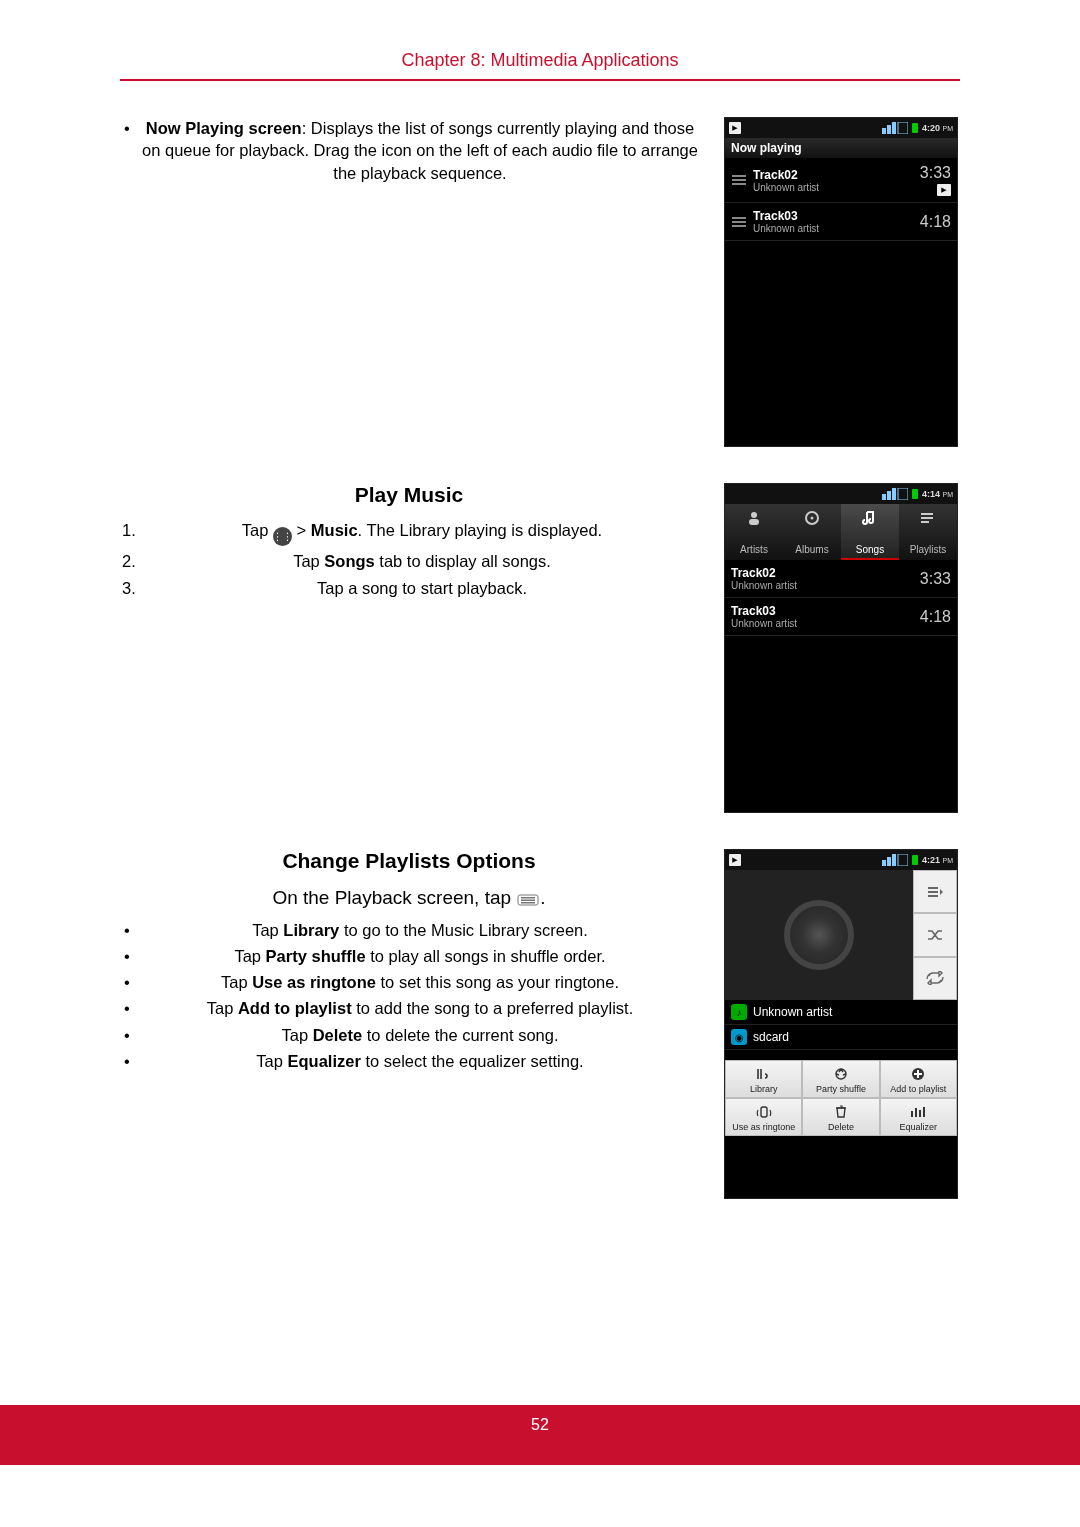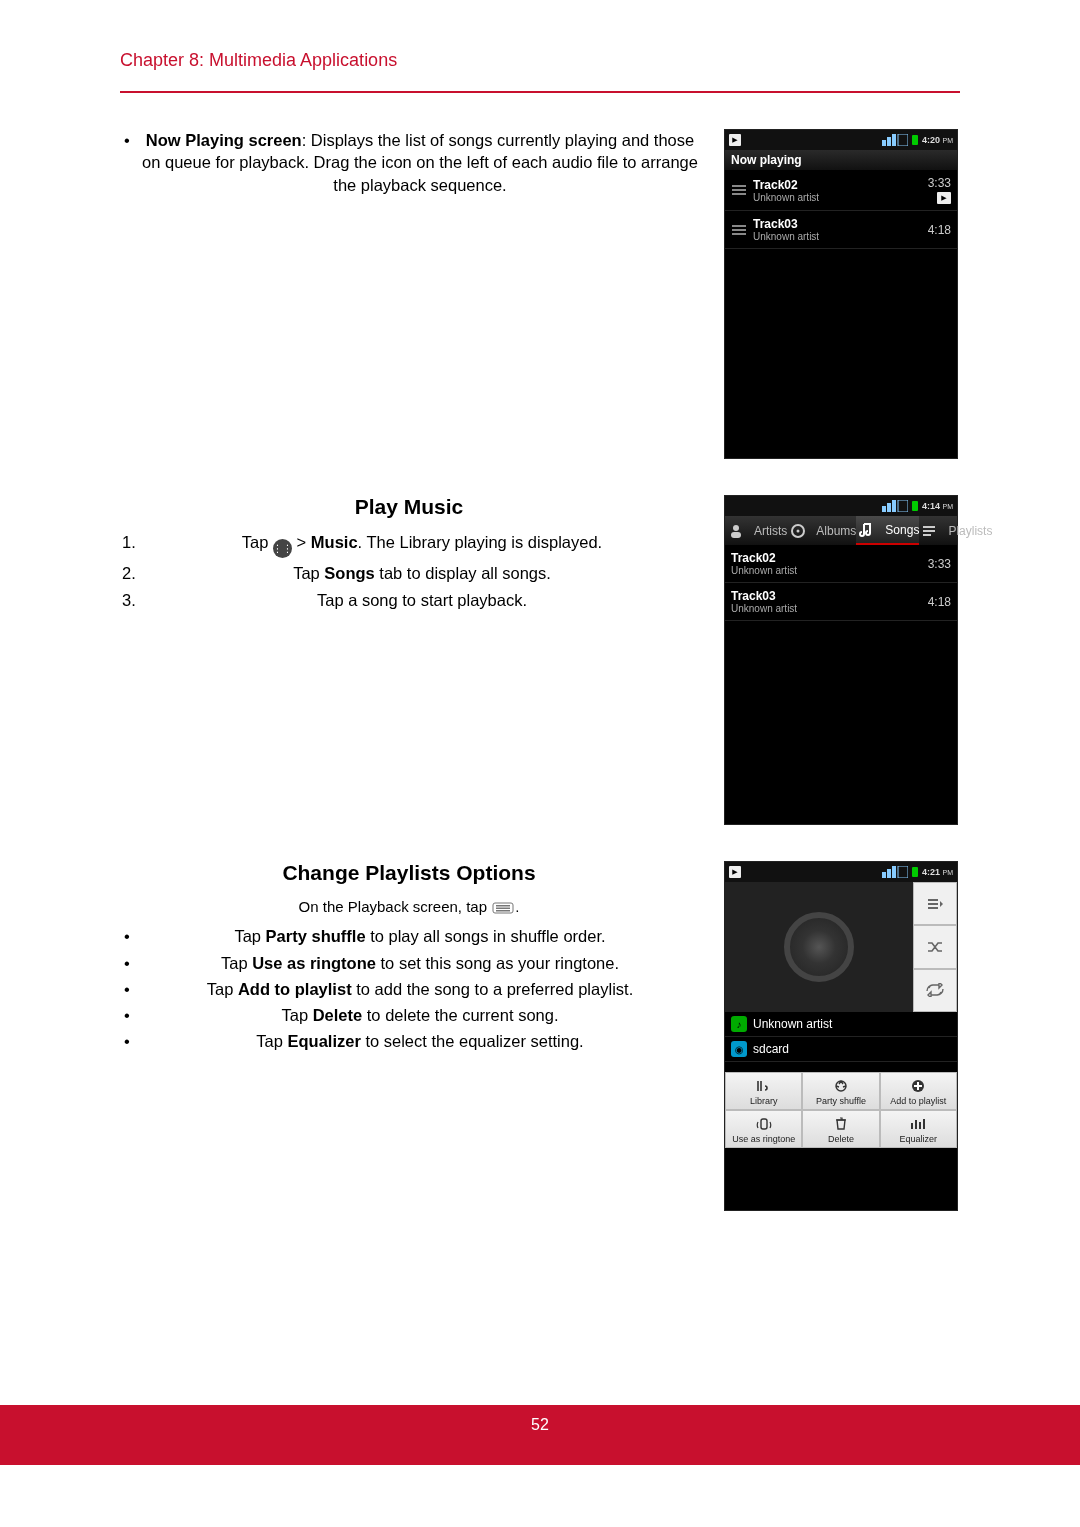--- a/index.html
+++ b/index.html
@@ -9,43 +9,43 @@
     width: 1080px;
     margin: 0 auto;
     color: #000;
   }
   .page {
     padding: 50px 120px 0 120px;
     position: relative;
     min-height: 1467px;
   }
   .chapter-header {
-    text-align: left;
+    text-align: center;
     color: #c8102e;
     font-size: 18px;
-    padding-bottom: 20px;
+    padding-bottom: 8px;
     border-bottom: 2px solid #c8102e;
     margin-bottom: 36px;
     font-weight: 400;
   }
   .content-row {
     display: flex;
     gap: 26px;
     margin-bottom: 36px;
     align-items: flex-start;
   }
   .text-col { flex: 1; min-width: 0; text-align: center; }
   .shot-col { flex: 0 0 236px; }
   .section-heading {
     font-size: 21px;
     font-weight: 700;
     margin-bottom: 12px;
   }
   .body-text {
-    font-size: 15px;
+    font-size: 19px;
     line-height: 1.35;
   }
   ul.bulleted {
     list-style: none;
     padding-left: 22px;
   }
   ul.bulleted > li {
     position: relative;
     margin-bottom: 4px;
     font-size: 16.5px;
@@ -134,35 +134,35 @@
     width:16px; display:flex; flex-direction:column; gap:2px;
     align-items:center;
   }
   .drag-handle span{
     width:14px;height:2px;background:#888;display:block;
   }
   .track-info { flex:1; }
   .track-info .t { color:#fff; font-size:12px; font-weight:700;}
   .track-info .a { color:#aaa; font-size:10px; }
   .track-meta { text-align:right; display:flex;flex-direction:column;align-items:flex-end;gap:2px;}
-  .track-meta .dur { color:#ccc; font-size:12px; }
+  .track-meta .dur { color:#ccc; font-size:16px; }
   .now-ind {
     width:14px;height:12px;background:#eee;border-radius:1px;
     display:flex;align-items:center;justify-content:center;color:#000;font-size:7px;
   }
   .fill { flex:1; background:#000; }
   
   .tabs {
     display:flex;
     background: linear-gradient(#333,#111);
   }
   .tab {
     flex:1; text-align:center; padding:4px 0 3px 0;
-    font-size:12px; color:#bbb;
-    display:flex;flex-direction:row;align-items:center;gap:7px;
+    font-size:10px; color:#bbb;
+    display:flex;flex-direction:column;align-items:center;gap:16px;
   }
   .tab.active {
     background: linear-gradient(#4a4a4a,#222);
     color:#fff;
     border-bottom:2px solid #c00;
   }
   .tab .ic {
     width:22px;height:20px;border-radius:4px;
     display:flex;align-items:center;justify-content:center;
     color:#ddd;
@@ -389,20 +389,21 @@
         <span>On the Playback screen, tap </span><span class="inline-menu-icon">
             <svg width="22" height="12">
               <rect x="1" y="1" width="20" height="10" rx="2" fill="none" stroke="#777"></rect>
               <rect x="4" y="3" width="14" height="1.5" fill="#777"></rect>
               <rect x="4" y="5.5" width="14" height="1.5" fill="#777"></rect>
               <rect x="4" y="8" width="14" height="1.5" fill="#777"></rect>
             </svg>
           </span><span>.</span>
       </p>
       <ul class="bulleted" style="margin-top:8px;">
+        <li><span>Tap </span><b>Library</b><span> to go to the Music Library screen.</span></li>
         <li><span>Tap </span><b>Party shuffle</b><span> to play all songs in shuffle order.</span></li>
         <li><span>Tap </span><b>Use as ringtone</b><span> to set this song as your ringtone.</span></li>
         <li><span>Tap </span><b>Add to playlist</b><span> to add the song to a preferred playlist.</span></li>
         <li><span>Tap </span><b>Delete</b><span> to delete the current song.</span></li>
         <li><span>Tap </span><b>Equalizer</b><span> to select the equalizer setting.</span></li>
       </ul>
     </div>
     <div class="shot-col">
       <div class="phone" style="height:350px;">
         <div class="status-bar">

